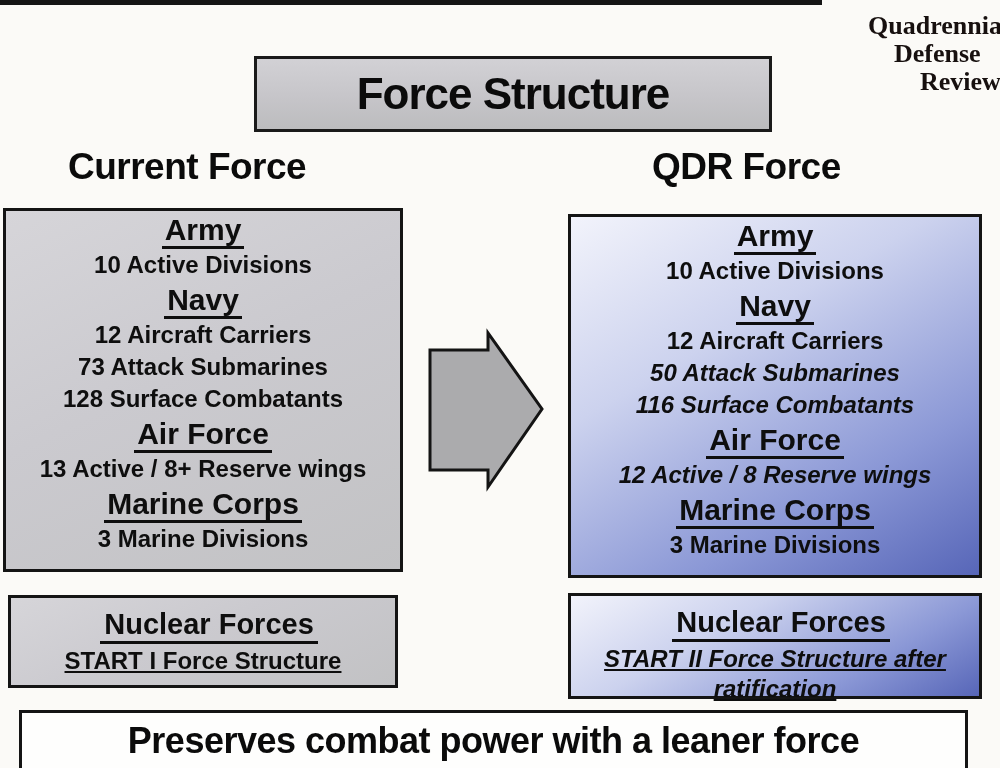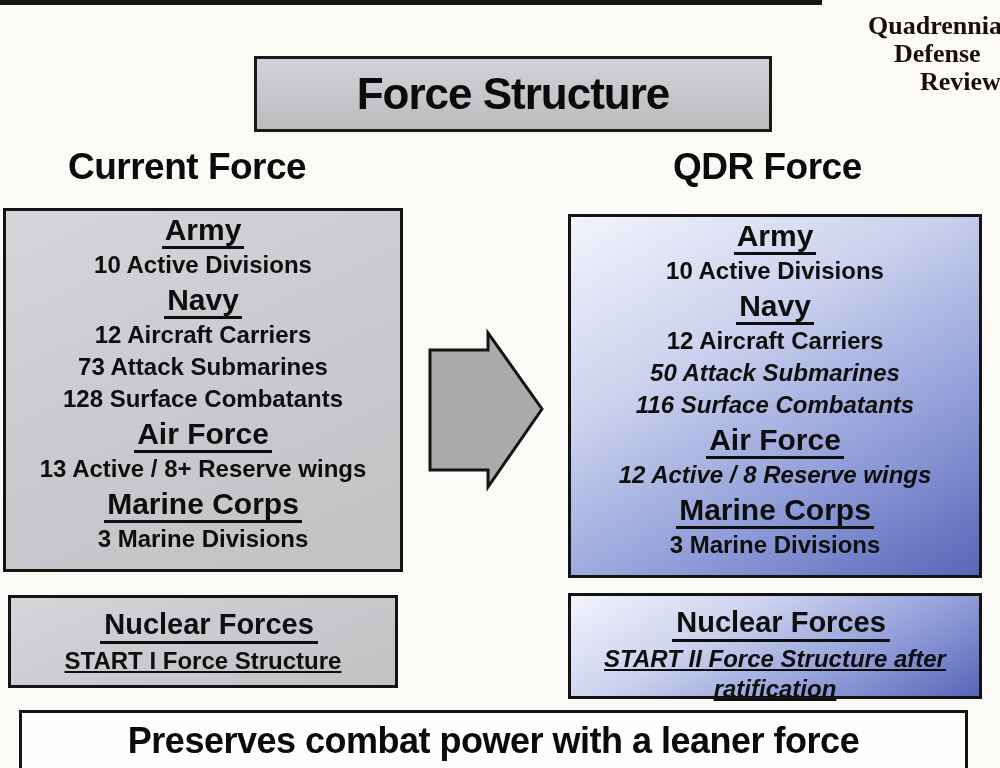--- a/index.html
+++ b/index.html
@@ -28,21 +28,21 @@
   
   .qdr-logo{left:833px;top:12px;width:166px;
     font-family:"Liberation Serif","DejaVu Serif",serif;
     font-weight:bold;font-size:26px;line-height:28px;color:#17100f;margin-left:35px;}
   .qdr-logo .l2{margin-left:26px;}
   .qdr-logo .l3{margin-left:52px;}
 
   
   .col-header{font-size:37px;font-weight:bold;letter-spacing:-0.5px;color:#0b0b0b;}
   .hdr-current{left:68px;top:146px;}
-  .hdr-qdr{left:652px;top:146px;margin-left:21px;}
+  .hdr-qdr{left:652px;top:146px;}
 
   
   .force-box{
     box-sizing:border-box;border:3px solid #141414;
     text-align:center;
   }
   .force-box .line{white-space:nowrap;}
   .force-box .heading{font-size:30px;font-weight:bold;line-height:37px;}
   .force-box .heading .u{border-bottom:3px solid #0e0e0e;padding:0 3px 1px 3px;display:inline-block;line-height:30px;}
   .force-box .detail{font-size:24px;font-weight:bold;line-height:32px;}

